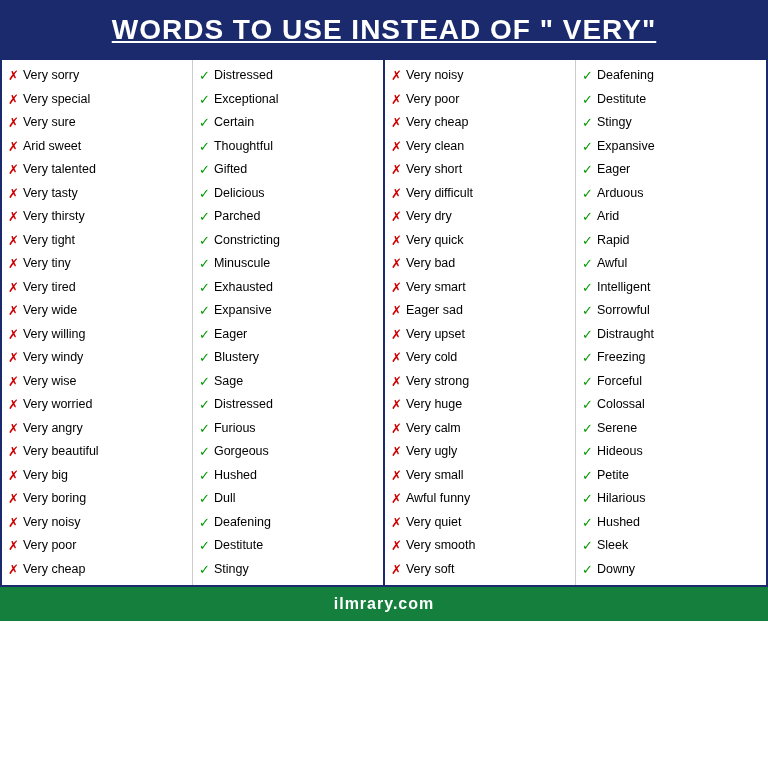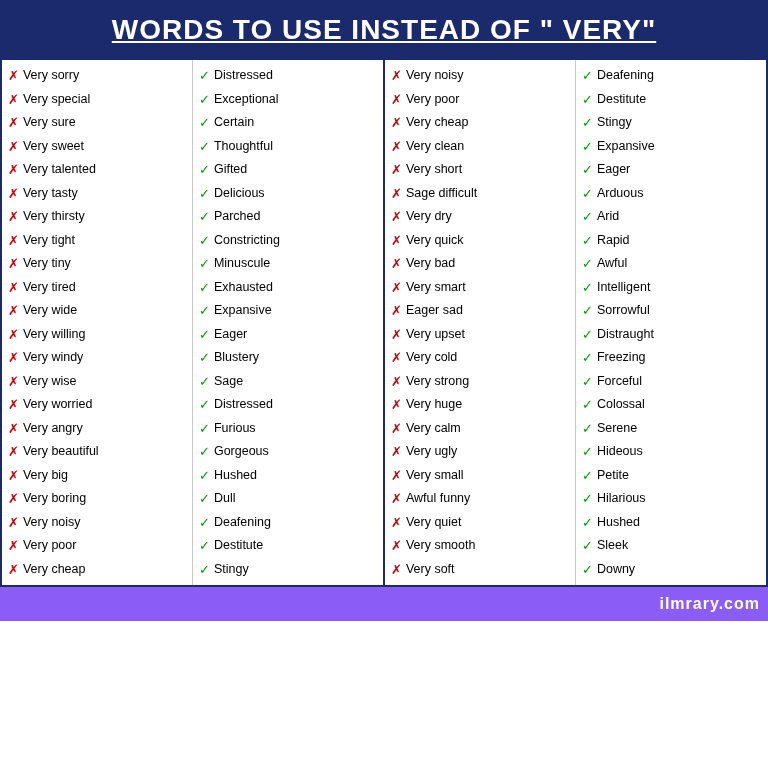--- a/index.html
+++ b/index.html
@@ -53,23 +53,23 @@
       line-height: 1.5;
     }
     .icon {
       font-size: 13px;
       margin-right: 4px;
       flex-shrink: 0;
     }
     .icon-x { color: #cc0000; }
     .icon-check { color: #009900; }
     .footer {
-      background: #8b5cf6;
+      background: #15803d;
       color: #fff;
-      text-align: right;
+      text-align: center;
       padding: 8px;
       font-size: 16px;
       font-weight: bold;
       letter-spacing: 1px;
     }
   </style>
 </head>
 <body>
 
 <div>
@@ -88,21 +88,21 @@
         <div class="row">
           <span class="icon icon-x">✗</span>
           <span>Very special</span>
         </div>
         <div class="row">
           <span class="icon icon-x">✗</span>
           <span>Very sure</span>
         </div>
         <div class="row">
           <span class="icon icon-x">✗</span>
-          <span>Very sweet</span>
+          <span>Arid sweet</span>
         </div>
         <div class="row">
           <span class="icon icon-x">✗</span>
           <span>Very talented</span>
         </div>
         <div class="row">
           <span class="icon icon-x">✗</span>
           <span>Very tasty</span>
         </div>
         <div class="row">
@@ -278,21 +278,21 @@
         <div class="row">
           <span class="icon icon-x">✗</span>
           <span>Very clean</span>
         </div>
         <div class="row">
           <span class="icon icon-x">✗</span>
           <span>Very short</span>
         </div>
         <div class="row">
           <span class="icon icon-x">✗</span>
-          <span>Sage difficult</span>
+          <span>Very difficult</span>
         </div>
         <div class="row">
           <span class="icon icon-x">✗</span>
           <span>Very dry</span>
         </div>
         <div class="row">
           <span class="icon icon-x">✗</span>
           <span>Very quick</span>
         </div>
         <div class="row">

